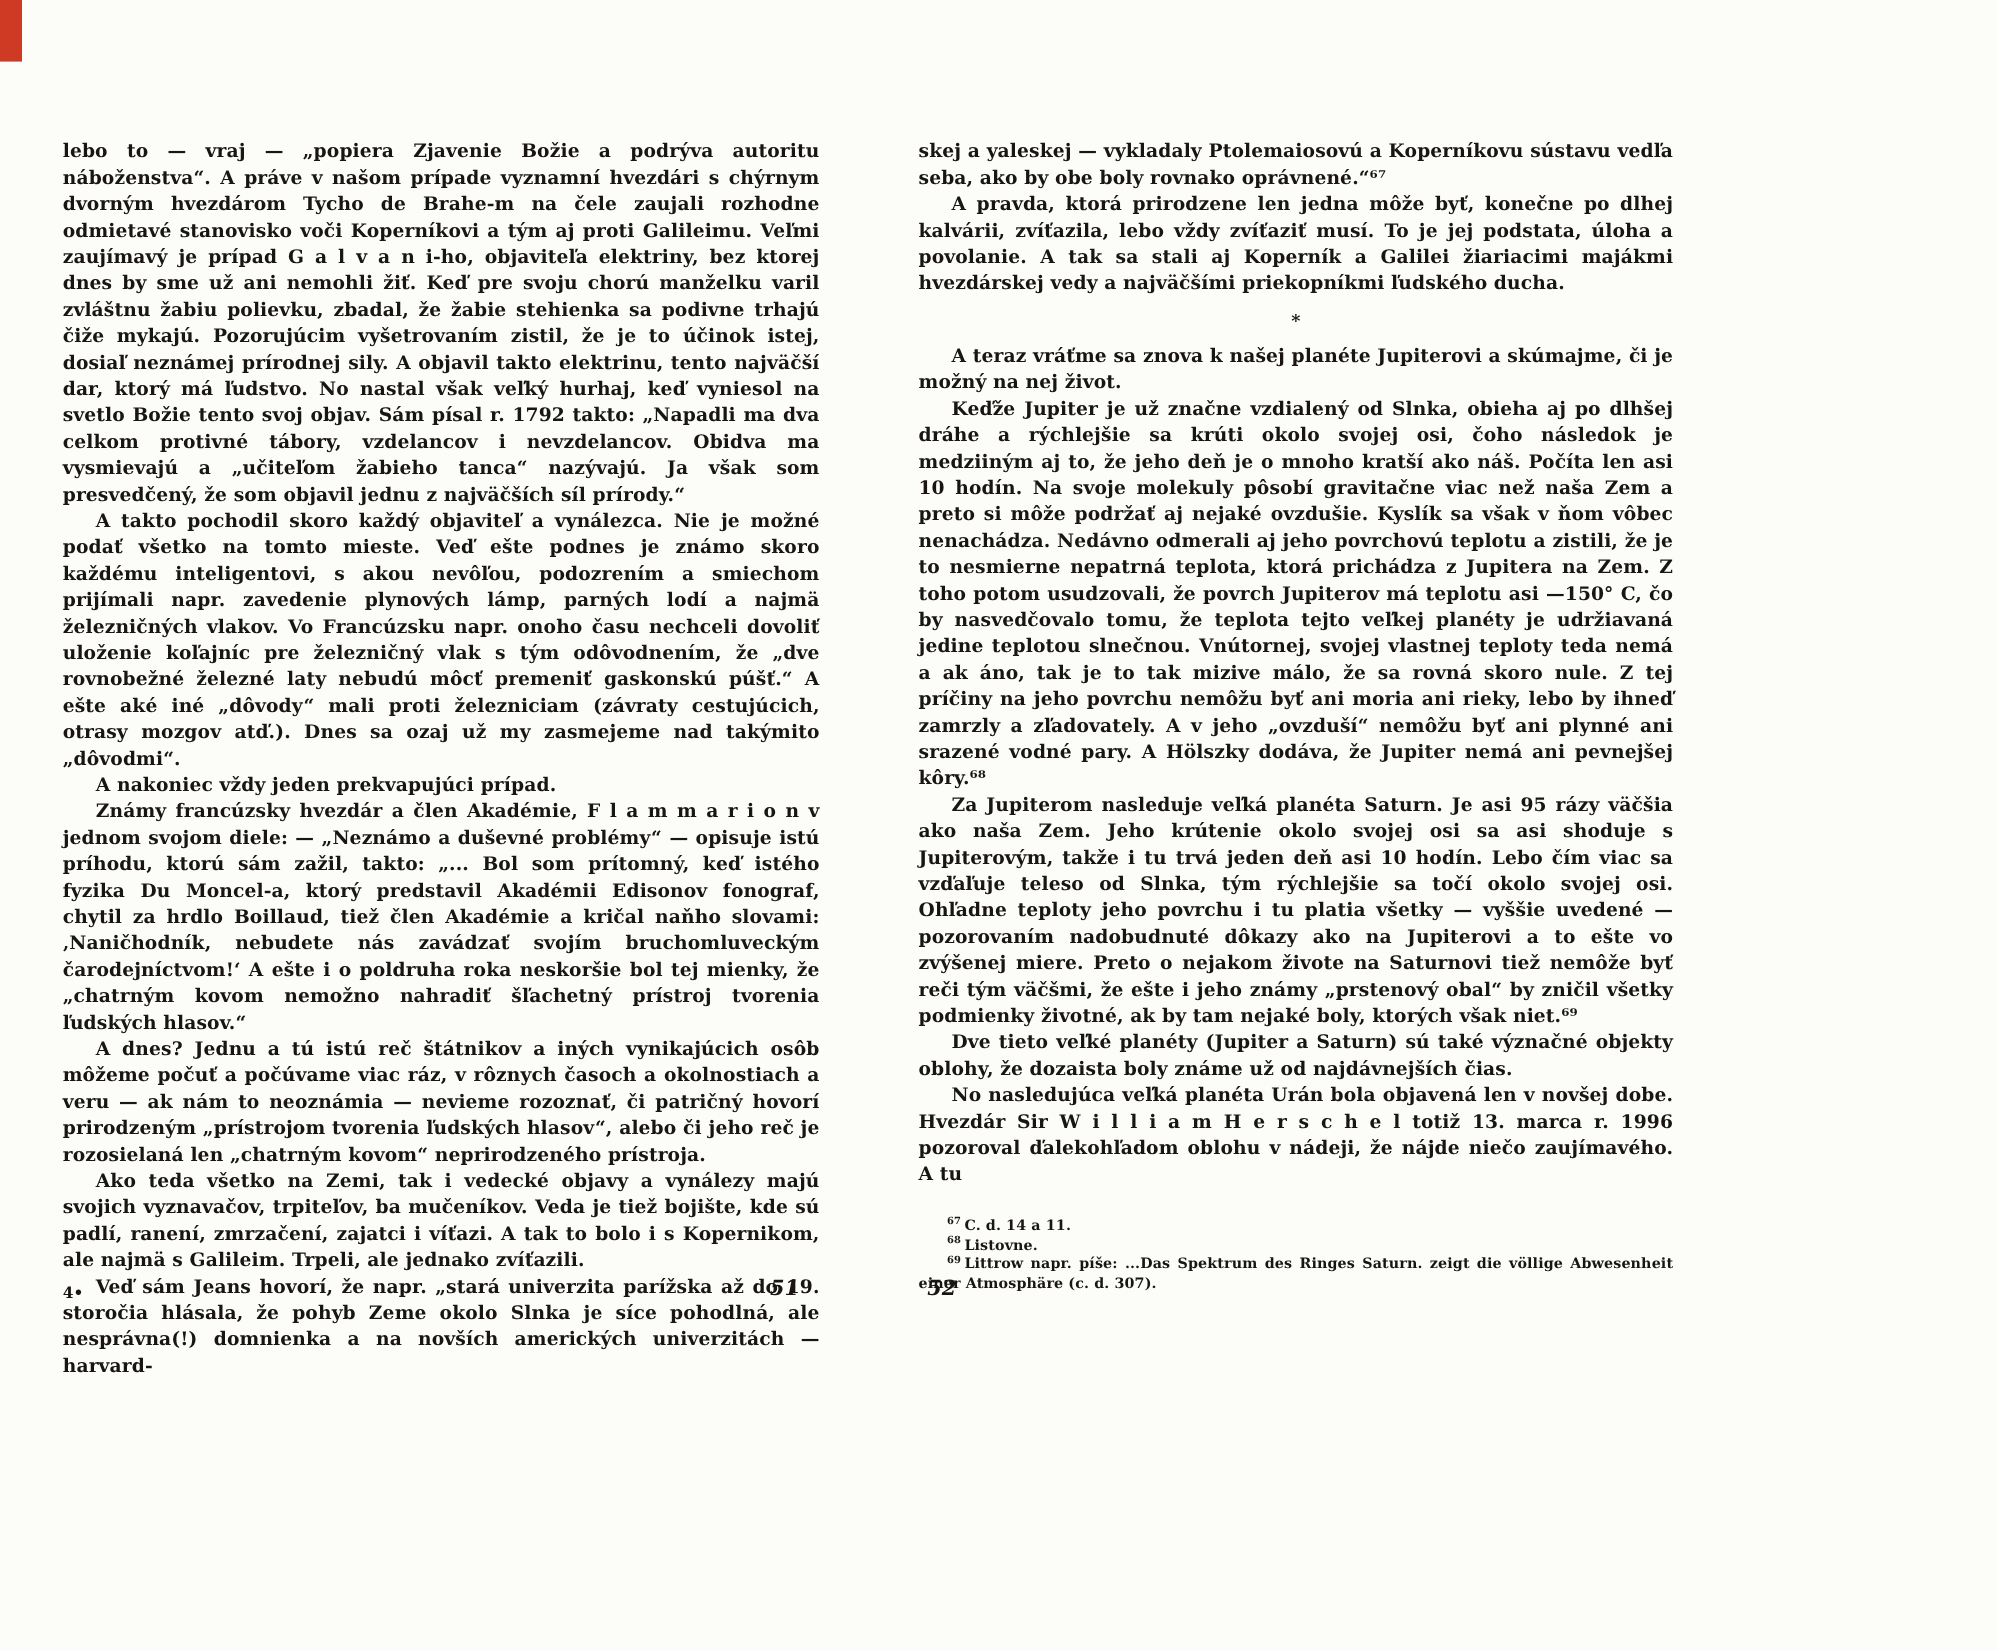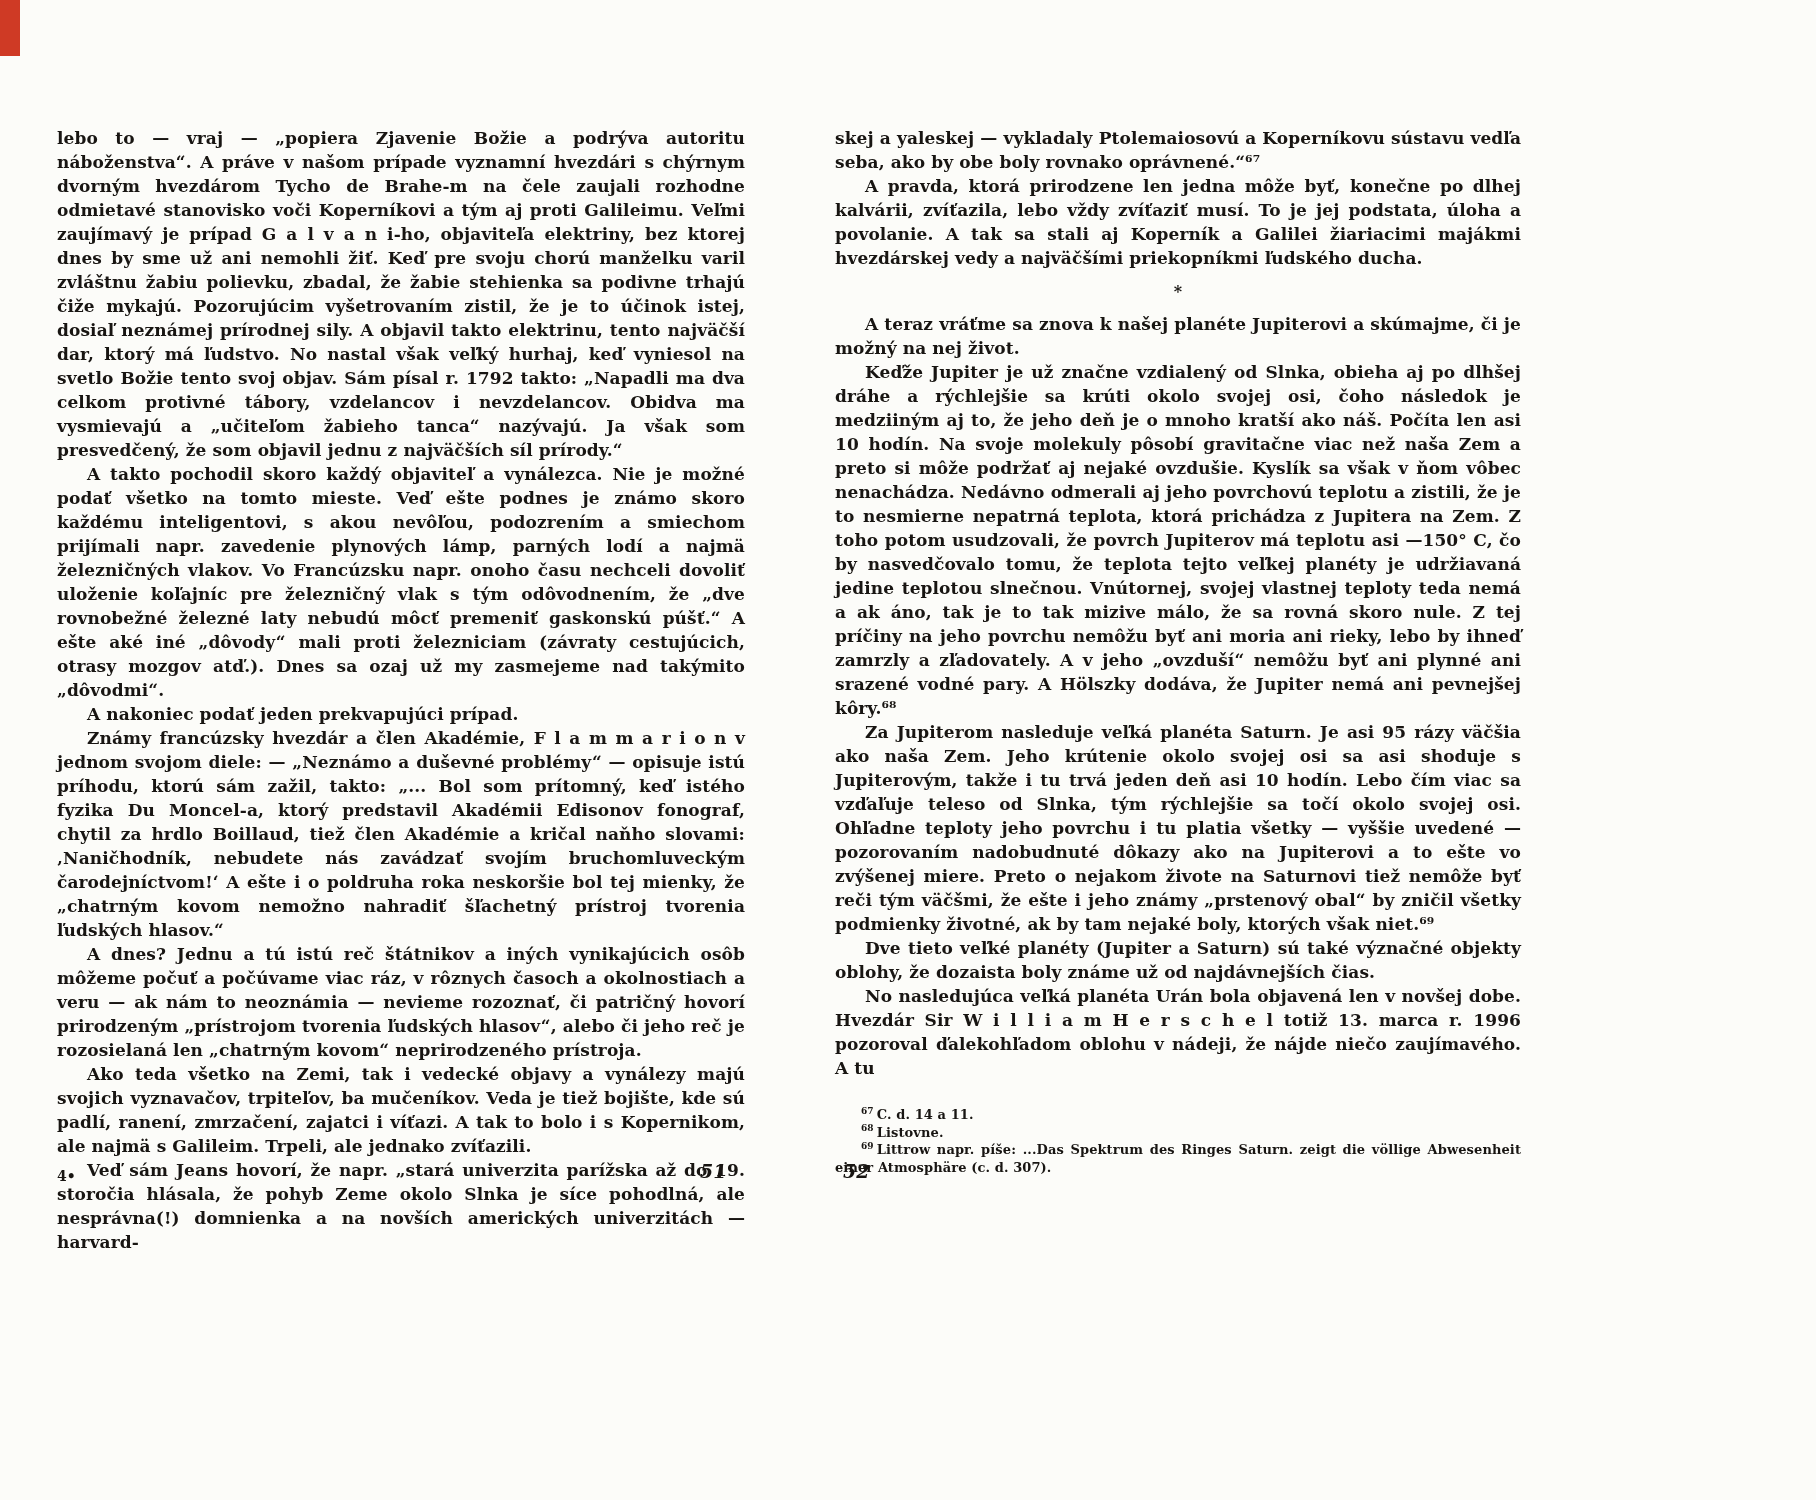--- a/index.html
+++ b/index.html
@@ -68,21 +68,21 @@
   .pagenum-right { left: 843px; }
 </style>
 </head>
 <body>
 
 <div class="red-mark"></div>
 
 <div class="column col-left">
   <p class="noind">lebo to — vraj — „popiera Zjavenie Božie a podrýva autoritu náboženstva“. A práve v našom prípade vyznamní hvezdári s chýrnym dvorným hvezdárom Tycho de Brahe-m na čele zaujali rozhodne odmietavé stanovisko voči Koperníkovi a tým aj proti Galileimu. Veľmi zaujímavý je prípad G a l v a n i-ho, objaviteľa elektriny, bez ktorej dnes by sme už ani nemohli žiť. Keď pre svoju chorú manželku varil zvláštnu žabiu polievku, zbadal, že žabie stehienka sa podivne trhajú čiže mykajú. Pozorujúcim vyšetrovaním zistil, že je to účinok istej, dosiaľ neznámej prírodnej sily. A objavil takto elektrinu, tento najväčší dar, ktorý má ľudstvo. No nastal však veľký hurhaj, keď vyniesol na svetlo Božie tento svoj objav. Sám písal r. 1792 takto: „Napadli ma dva celkom protivné tábory, vzdelancov i nevzdelancov. Obidva ma vysmievajú a „učiteľom žabieho tanca“ nazývajú. Ja však som presvedčený, že som objavil jednu z najväčších síl prírody.“</p>
   <p class="para">A takto pochodil skoro každý objaviteľ a vynálezca. Nie je možné podať všetko na tomto mieste. Veď ešte podnes je známo skoro každému inteligentovi, s akou nevôľou, podozrením a smiechom prijímali napr. zavedenie plynových lámp, parných lodí a najmä železničných vlakov. Vo Francúzsku napr. onoho času nechceli dovoliť uloženie koľajníc pre železničný vlak s tým odôvodnením, že „dve rovnobežné železné laty nebudú môcť premeniť gaskonskú púšť.“ A ešte aké iné „dôvody“ mali proti železniciam (závraty cestujúcich, otrasy mozgov atď.). Dnes sa ozaj už my zasmejeme nad takýmito „dôvodmi“.</p>
-  <p class="para">A nakoniec podať jeden prekvapujúci prípad.</p>
+  <p class="para">A nakoniec vždy jeden prekvapujúci prípad.</p>
   <p class="para">Známy francúzsky hvezdár a člen Akadémie, F l a m m a r i o n v jednom svojom diele: — „Neznámo a duševné problémy“ — opisuje istú príhodu, ktorú sám zažil, takto: „... Bol som prítomný, keď istého fyzika Du Moncel-a, ktorý predstavil Akadémii Edisonov fonograf, chytil za hrdlo Boillaud, tiež člen Akadémie a kričal naňho slovami: ‚Naničhodník, nebudete nás zavádzať svojím bruchomluveckým čarodejníctvom!‘ A ešte i o poldruha roka neskoršie bol tej mienky, že „chatrným kovom nemožno nahradiť šľachetný prístroj tvorenia ľudských hlasov.“</p>
   <p class="para">A dnes? Jednu a tú istú reč štátnikov a iných vynikajúcich osôb môžeme počuť a počúvame viac ráz, v rôznych časoch a okolnostiach a veru — ak nám to neoznámia — nevieme rozoznať, či patričný hovorí prirodzeným „prístrojom tvorenia ľudských hlasov“, alebo či jeho reč je rozosielaná len „chatrným kovom“ neprirodzeného prístroja.</p>
   <p class="para">Ako teda všetko na Zemi, tak i vedecké objavy a vynálezy majú svojich vyznavačov, trpiteľov, ba mučeníkov. Veda je tiež bojište, kde sú padlí, ranení, zmrzačení, zajatci i víťazi. A tak to bolo i s Kopernikom, ale najmä s Galileim. Trpeli, ale jednako zvíťazili.</p>
   <p class="para">Veď sám Jeans hovorí, že napr. „stará univerzita parížska až do 19. storočia hlásala, že pohyb Zeme okolo Slnka je síce pohodlná, ale nesprávna(!) domnienka a na novších amerických univerzitách — harvard-</p>
 </div>
 <div class="sig-mark">4•</div>
 <div class="pagenum pagenum-left">51</div>
 
 <div class="column col-right">
   <p class="noind">skej a yaleskej — vykladaly Ptolemaiosovú a Koperníkovu sústavu vedľa seba, ako by obe boly rovnako oprávnené.“⁶⁷</p>

